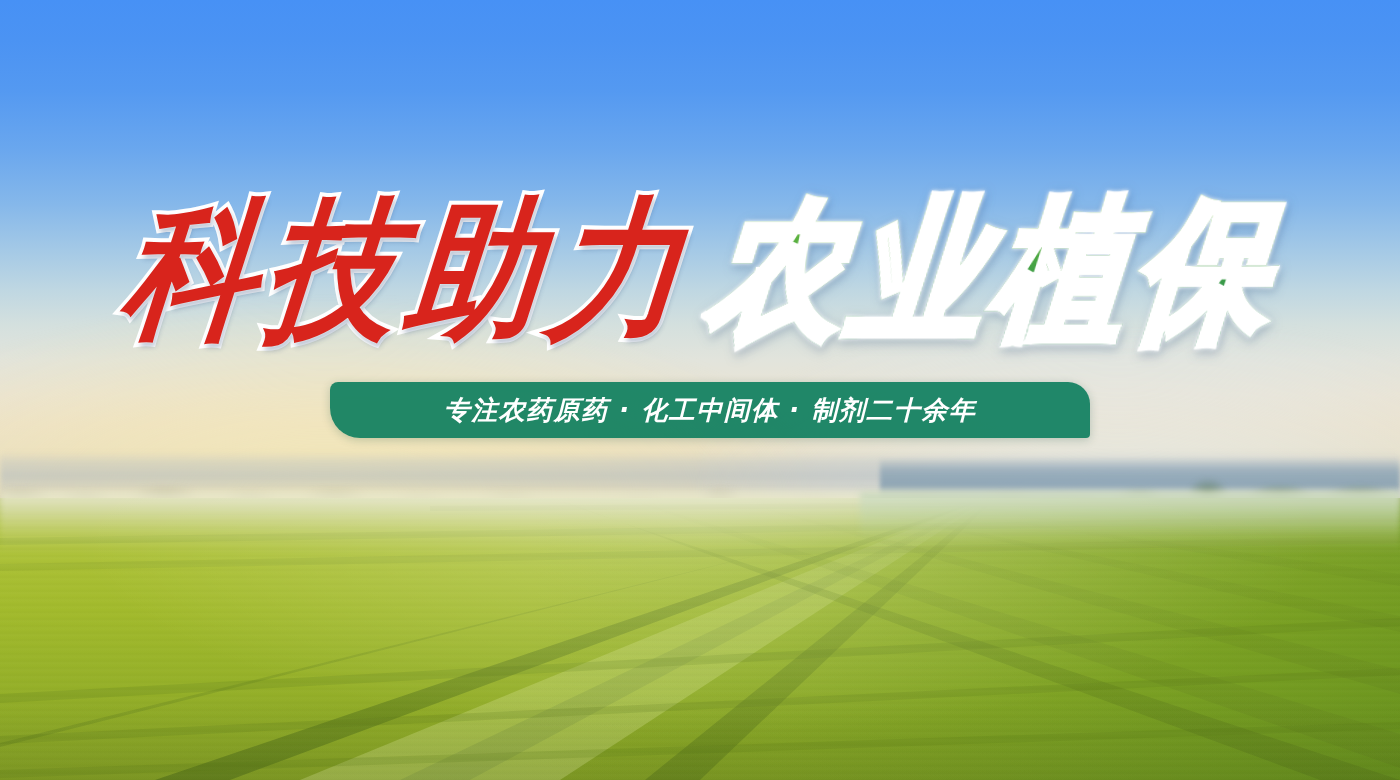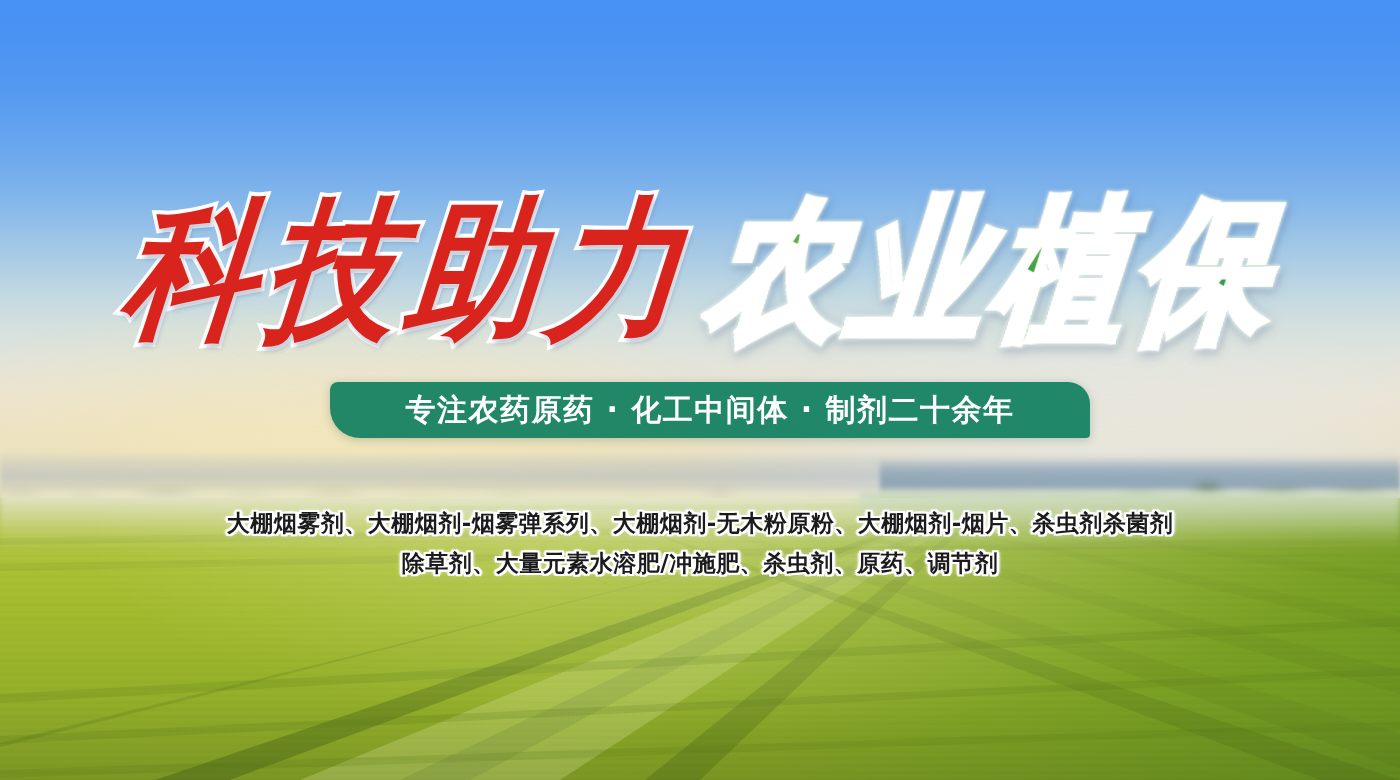--- a/index.html
+++ b/index.html
@@ -272,25 +272,26 @@
     height: 56px;
     background: rgba(10,124,92,0.90);
     border-radius: 8px 22px 4px 30px;
     box-shadow: 0 2px 10px rgba(10,70,50,0.22);
     display: flex;
     align-items: center;
     justify-content: center;
   }
   .pill-text {
     color: #ffffff;
-    font-size: 30px;
+    font-size: 26px;
     font-weight: 700;
     letter-spacing: 1.5px;
     white-space: nowrap;
     font-family: "DejaVu Sans", "Liberation Sans", sans-serif;
+    font-style: italic;
   }
 
   
   .products {
     position: absolute;
     left: 0;
     top: 503px;
     width: 1400px;
     text-align: center;
     pointer-events: none;
@@ -380,18 +381,14 @@
   <div class="field-vignette"></div>
 
   <div class="headline">
     <span class="hl-red">科技助力</span><span class="hl-green">农业植保</span>
   </div>
 
   <div class="pill">
     <span class="pill-text">专注农药原药 · 化工中间体 · 制剂二十余年</span>
   </div>
 
-  <div class="products">
-    <span class="product-line">大棚烟雾剂、大棚烟剂-烟雾弹系列、大棚烟剂-无木粉原粉、大棚烟剂-烟片、杀虫剂杀菌剂</span>
-    <span class="product-line">除草剂、大量元素水溶肥/冲施肥、杀虫剂、原药、调节剂</span>
-  </div>
 
 </div>
 
 </body></html>

